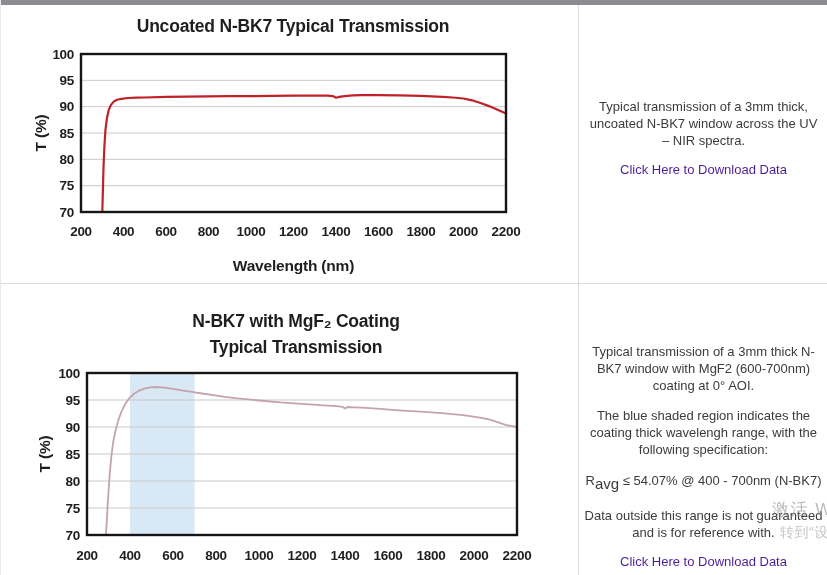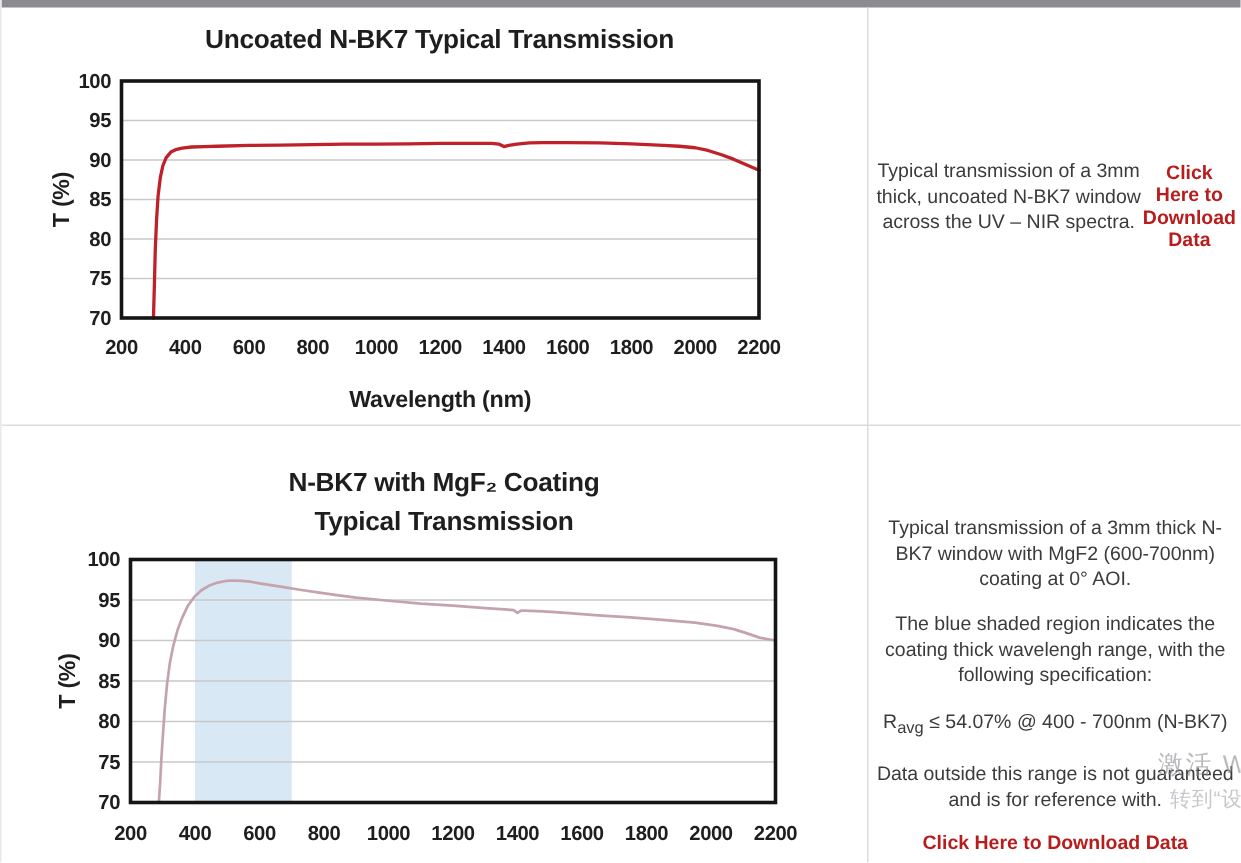--- a/index.html
+++ b/index.html
@@ -7,37 +7,37 @@
     position:relative; width:827px; height:575px; overflow:hidden;
     background:#ffffff; font-family:"Liberation Sans", sans-serif;
     border-left:1px solid #e9e9e9;
   }
   .top-bar{position:absolute; left:0; top:0; width:827px; height:5px; background:#8b8b90;}
   .vdivider{position:absolute; left:577px; top:5px; width:1px; height:570px; background:#dcdcdc;}
   .hdivider{position:absolute; left:0; top:283px; width:827px; height:1px; background:#dcdcdc;}
 
   .cell{position:absolute; box-sizing:border-box;}
   .cell-chart1{left:0; top:5px; width:577px; height:278px;}
-  .cell-text1{left:578px; top:5px; width:249px; height:278px; display:flex; flex-direction:row;
+  .cell-text1{left:578px; top:5px; width:249px; height:278px; display:flex; flex-direction:column;
               align-items:center; justify-content:center; text-align:center; padding:0 4px 14px 4px;}
   .cell-chart2{left:0; top:283px; width:577px; height:292px;}
   .cell-text2{left:578px; top:283px; width:249px; height:292px; display:flex; flex-direction:column;
               align-items:center; justify-content:flex-start; text-align:center; padding:60px 2px 0 2px;}
 
   .chart-svg{display:block;}
   .chart-svg text{font-family:"Liberation Sans", sans-serif; font-weight:700; fill:#1e1e1e;}
   .chart-svg text.tick{font-size:13.5px; letter-spacing:-0.3px;}
   .chart-svg text.axis{font-size:15.5px; letter-spacing:-0.2px;}
   .chart-svg text.title{font-size:17.5px; letter-spacing:-0.2px;}
 
   .desc{font-size:13px; line-height:17px; color:#3b3b3d; margin:0 0 13px 0; max-width:246px;}
   .desc.narrow{max-width:238px;}
   .spec{font-size:13px; color:#3b3b3d; margin:2px 0 15px 0;}
-  .spec sub{font-size:11px;}
-  .dl-link{font-size:13px; color:#b91c1c; text-decoration:none; cursor:pointer; display:inline-block;font-weight:bold;}
+  .spec sub{font-size:15px;}
+  .dl-link{font-size:13px; color:#4c1d95; text-decoration:none; cursor:pointer; display:inline-block;}
 
   .wm1{position:absolute; left:771px; top:498px; font-size:17px; letter-spacing:1.5px;
        color:rgba(143,143,150,0.62); white-space:nowrap;}
   .wm2{position:absolute; left:779px; top:524px; font-size:14px; letter-spacing:0.5px;
        color:rgba(152,152,160,0.55); white-space:nowrap;}
 </style>
 </head>
 <body>
 
 <div class="page">

